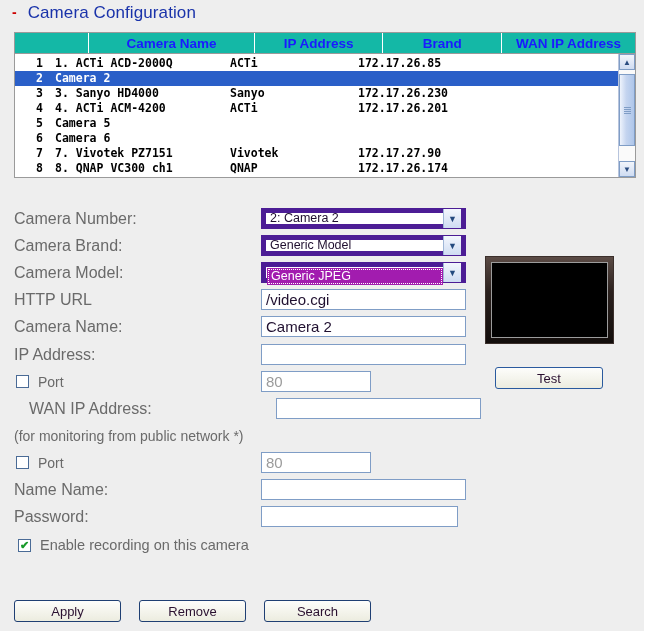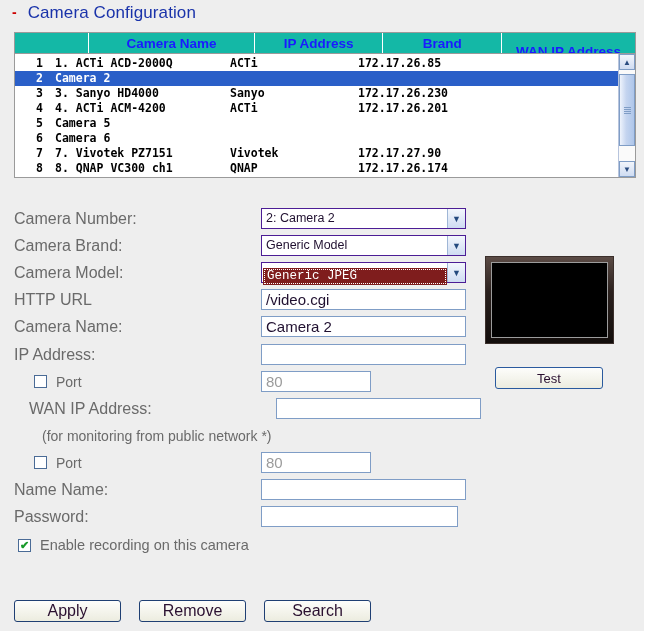--- a/index.html
+++ b/index.html
@@ -41,21 +41,21 @@
     color:#1a1aff;font-weight:bold;font-size:13.5px;
     display:flex;align-items:center;justify-content:center;
     border-right:1px solid #ffffff;
     box-sizing:border-box;height:100%;
   }
   .th:last-child{border-right:none;}
   .th.c0{width:32px;}
   .th.c1{width:179px;}
   .th.c2{width:128px;}
   .th.c3{width:138px;}
-  .th.c4{width:143px;margin-top:8px;}
+  .th.c4{width:143px;}
   .tbody-wrap{
     position:relative;height:125px;
     border:1px solid #9a9a9a;
     background:#ffffff;box-sizing:border-box;
     display:flex;
   }
   .tbody{
     flex:1 1 auto;overflow:hidden;position:relative;
     padding-top:2px;box-sizing:border-box;
   }
@@ -100,32 +100,32 @@
     position:relative;height:27px;display:flex;align-items:center;
   }
   .flabel{
     position:absolute;left:14px;top:0;height:27px;
     display:flex;align-items:center;
     color:#6a6a6a;font-size:16px;
   }
   .fctl{position:absolute;left:261px;top:0;height:27px;display:flex;align-items:center;}
   select.sel-box, .sel-box{
     width:205px;height:21px;box-sizing:border-box;
-    border:1px solid #4c1d95;background:#ffffff;
+    border:5px solid #4c1d95;background:#ffffff;
     font-family:"Liberation Sans",sans-serif;font-size:12.5px;color:#201030;
     display:flex;align-items:center;position:relative;padding:0;
   }
   .sel-box .sel-txt{
     flex:1 1 auto;padding-left:4px;overflow:hidden;white-space:nowrap;
     line-height:19px;
   }
   .sel-box.focused .sel-txt{
-    background:#7f1d1d;color:#ffffff;
+    background:#a21caf;color:#ffffff;
     outline:1px dotted #ffffff;outline-offset:-2px;
-    margin:9px 0 1px 1px;line-height:17px;font-family:Liberation Mono, monospace;
+    margin:9px 0 1px 1px;line-height:17px;
   }
   .sel-arrow{
     width:17px;height:19px;flex:0 0 17px;
     background:linear-gradient(#f3f7fd,#cfdcf2);
     border-left:1px solid #9fb6d6;
     display:flex;align-items:center;justify-content:center;
     color:#23497e;font-size:9px;
   }
   .txt-box{
     width:205px;height:21px;box-sizing:border-box;
@@ -138,21 +138,21 @@
   .txt-box.pwd{width:197px;}
   .txt-box .ph{color:#9b9b9b;}
   .chk{
     width:13px;height:13px;box-sizing:border-box;
     border:1px solid #4a6b96;background:#ffffff;
     display:inline-flex;align-items:center;justify-content:center;
     margin-right:9px;
   }
   .chk .tick{color:#1a9a2a;font-size:11px;line-height:1;font-weight:bold;}
   .chk-row-label{
-    position:absolute;left:34px;top:0;height:27px;
+    position:absolute;left:16px;top:0;height:27px;
     display:flex;align-items:center;color:#6a6a6a;font-size:14px;
   }
   .note{
     position:absolute;left:14px;top:0;height:27px;display:flex;align-items:center;
     color:#6a6a6a;font-size:14px;
   }
   
   .preview{
     position:absolute;left:485px;top:256px;width:129px;height:88px;
     background:linear-gradient(#5b4b45,#2b211e 40%,#120d0b);
@@ -170,21 +170,21 @@
     display:flex;align-items:center;justify-content:center;
     font-size:13px;color:#2a1030;
   }
   
   .btnbar{position:absolute;left:14px;top:600px;display:flex;}
   .btn{
     width:107px;height:22px;margin-right:18px;
     background:linear-gradient(#fdfdfb,#ececdf);
     border:1px solid #1f3f73;border-radius:3px;box-sizing:border-box;
     display:flex;align-items:center;justify-content:center;
-    font-size:16px;color:#2a1030;
+    font-size:13px;color:#2a1030;
   }
   .btn:last-child{margin-right:0;}
 </style>
 </head>
 <body>
 
 <div id="page">
 
   <div class="title-row">
     <span class="minus">-</span>
@@ -287,21 +287,21 @@
       </span>
     </div>
 
     <div class="frow" style="top: 190px; position: absolute; left: 15px; width: 647px; text-align: center;">
       <span class="flabel">WAN IP Address:</span>
       <span class="fctl">
         <span class="txt-box"></span>
       </span>
     </div>
 
-    <div class="frow" style="top: 217px; position: absolute; left: 0px; width: 539px; margin-left: 28px;">
+    <div class="frow" style="top: 217px; position: absolute; left: 0px; width: 539px;">
       <span class="note">(for monitoring from public network *)</span>
     </div>
 
     <div class="frow" style="top: 244px; position: absolute; left: 0px; width: 647px;">
       <span class="chk-row-label">
         <span class="chk"></span>
         <span>Port</span>
       </span>
       <span class="fctl">
         <span class="txt-box narrow">

